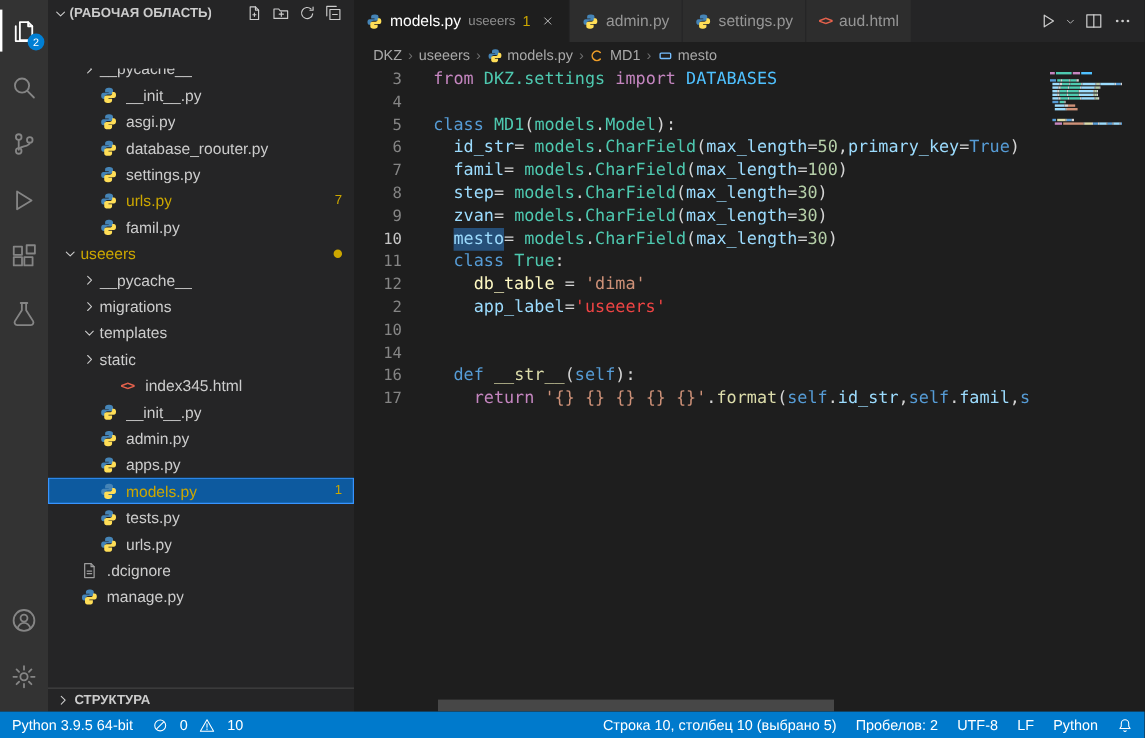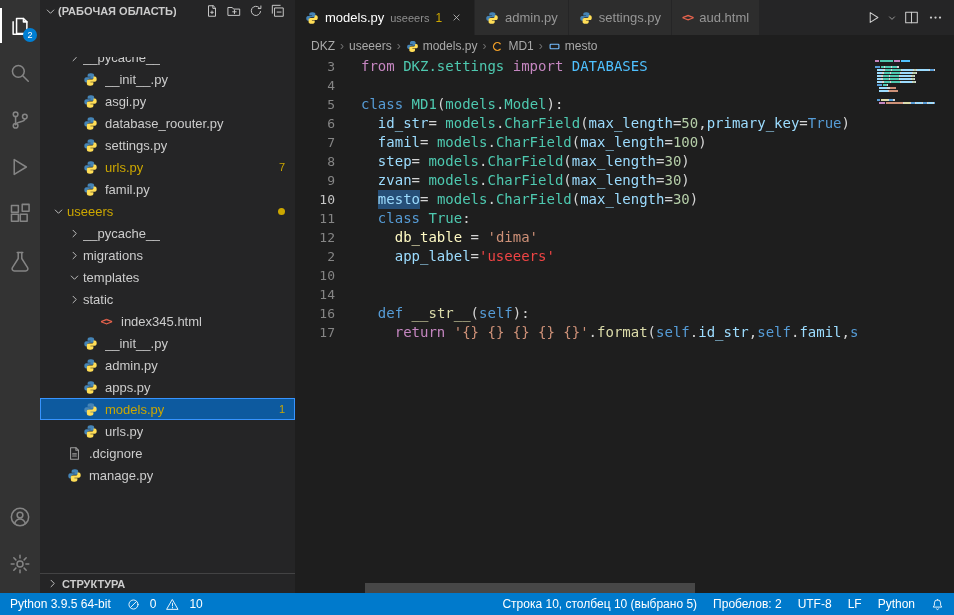--- a/index.html
+++ b/index.html
@@ -372,20 +372,29 @@
         </div>
         <div class="trow selected" style="padding-left: 42px;">
           <span class="ficon">
             <svg viewBox="0 0 16 16">
               <path fill="#4584b6" d="M7.9 1.3c-1.9 0-3 .8-3 2.1v1.7h3.2v.6H3.4c-1.3 0-2 1.1-2 2.7 0 1.6.7 2.7 2 2.7h1.4V9.3c0-1.2 1-2.1 2.2-2.1h3c1 0 1.9-.9 1.9-1.9V3.4c0-1.3-1.2-2.1-3-2.1z"></path>
               <path fill="#ffde57" d="M8.1 14.7c1.9 0 3-.8 3-2.1v-1.7H7.9v-.6h4.7c1.3 0 2-1.1 2-2.7 0-1.6-.7-2.7-2-2.7h-1.4v1.1c0 1.2-1 2.1-2.2 2.1H6c-1 0-1.9.9-1.9 1.9v2.6c0 1.3 1.2 2.1 3 2.1z"></path>
             </svg>
           </span>
           <span class="lbl warn">models.py</span>
           <span class="badge">1</span>
+        </div>
+        <div class="trow" style="padding-left: 42px;">
+          <span class="ficon">
+            <svg viewBox="0 0 16 16">
+              <path fill="#4584b6" d="M7.9 1.3c-1.9 0-3 .8-3 2.1v1.7h3.2v.6H3.4c-1.3 0-2 1.1-2 2.7 0 1.6.7 2.7 2 2.7h1.4V9.3c0-1.2 1-2.1 2.2-2.1h3c1 0 1.9-.9 1.9-1.9V3.4c0-1.3-1.2-2.1-3-2.1z"></path>
+              <path fill="#ffde57" d="M8.1 14.7c1.9 0 3-.8 3-2.1v-1.7H7.9v-.6h4.7c1.3 0 2-1.1 2-2.7 0-1.6-.7-2.7-2-2.7h-1.4v1.1c0 1.2-1 2.1-2.2 2.1H6c-1 0-1.9.9-1.9 1.9v2.6c0 1.3 1.2 2.1 3 2.1z"></path>
+            </svg>
+          </span>
+          <span class="lbl">tests.py</span>
         </div>
         <div class="trow" style="padding-left: 42px;">
           <span class="ficon">
             <svg viewBox="0 0 16 16">
               <path fill="#4584b6" d="M7.9 1.3c-1.9 0-3 .8-3 2.1v1.7h3.2v.6H3.4c-1.3 0-2 1.1-2 2.7 0 1.6.7 2.7 2 2.7h1.4V9.3c0-1.2 1-2.1 2.2-2.1h3c1 0 1.9-.9 1.9-1.9V3.4c0-1.3-1.2-2.1-3-2.1z"></path>
               <path fill="#ffde57" d="M8.1 14.7c1.9 0 3-.8 3-2.1v-1.7H7.9v-.6h4.7c1.3 0 2-1.1 2-2.7 0-1.6-.7-2.7-2-2.7h-1.4v1.1c0 1.2-1 2.1-2.2 2.1H6c-1 0-1.9.9-1.9 1.9v2.6c0 1.3 1.2 2.1 3 2.1z"></path>
             </svg>
           </span>
           <span class="lbl">urls.py</span>
         </div>

